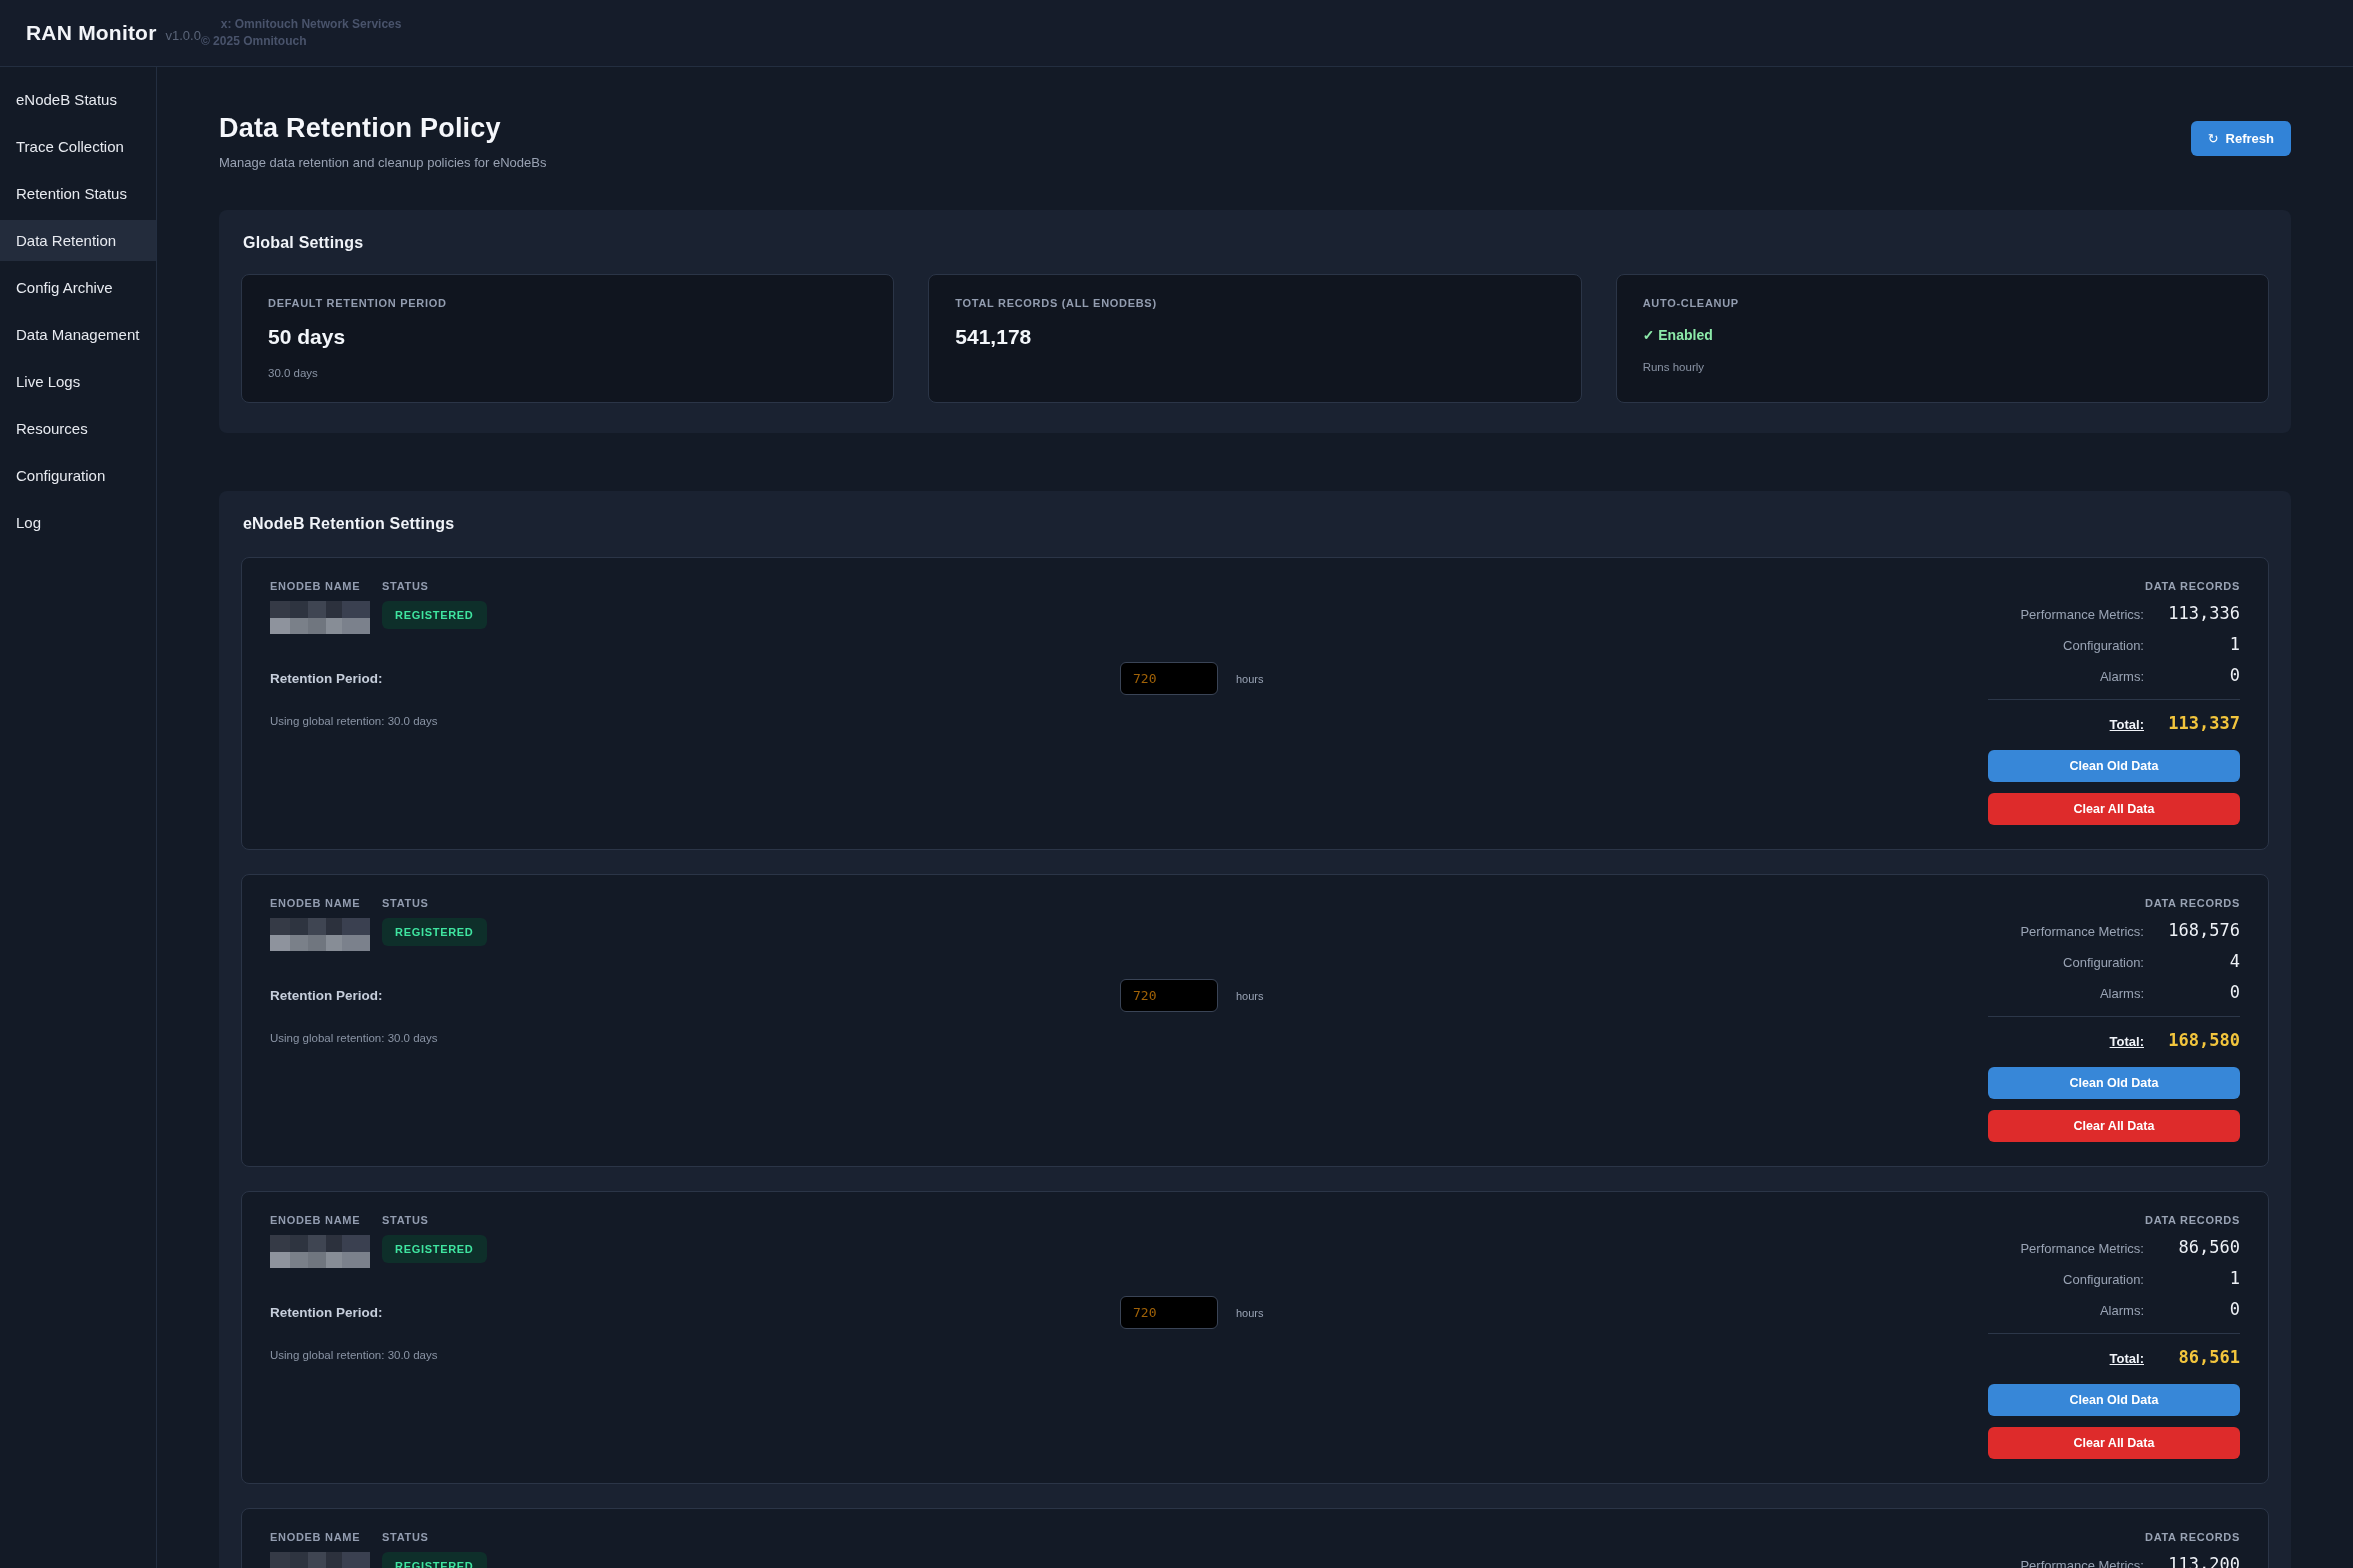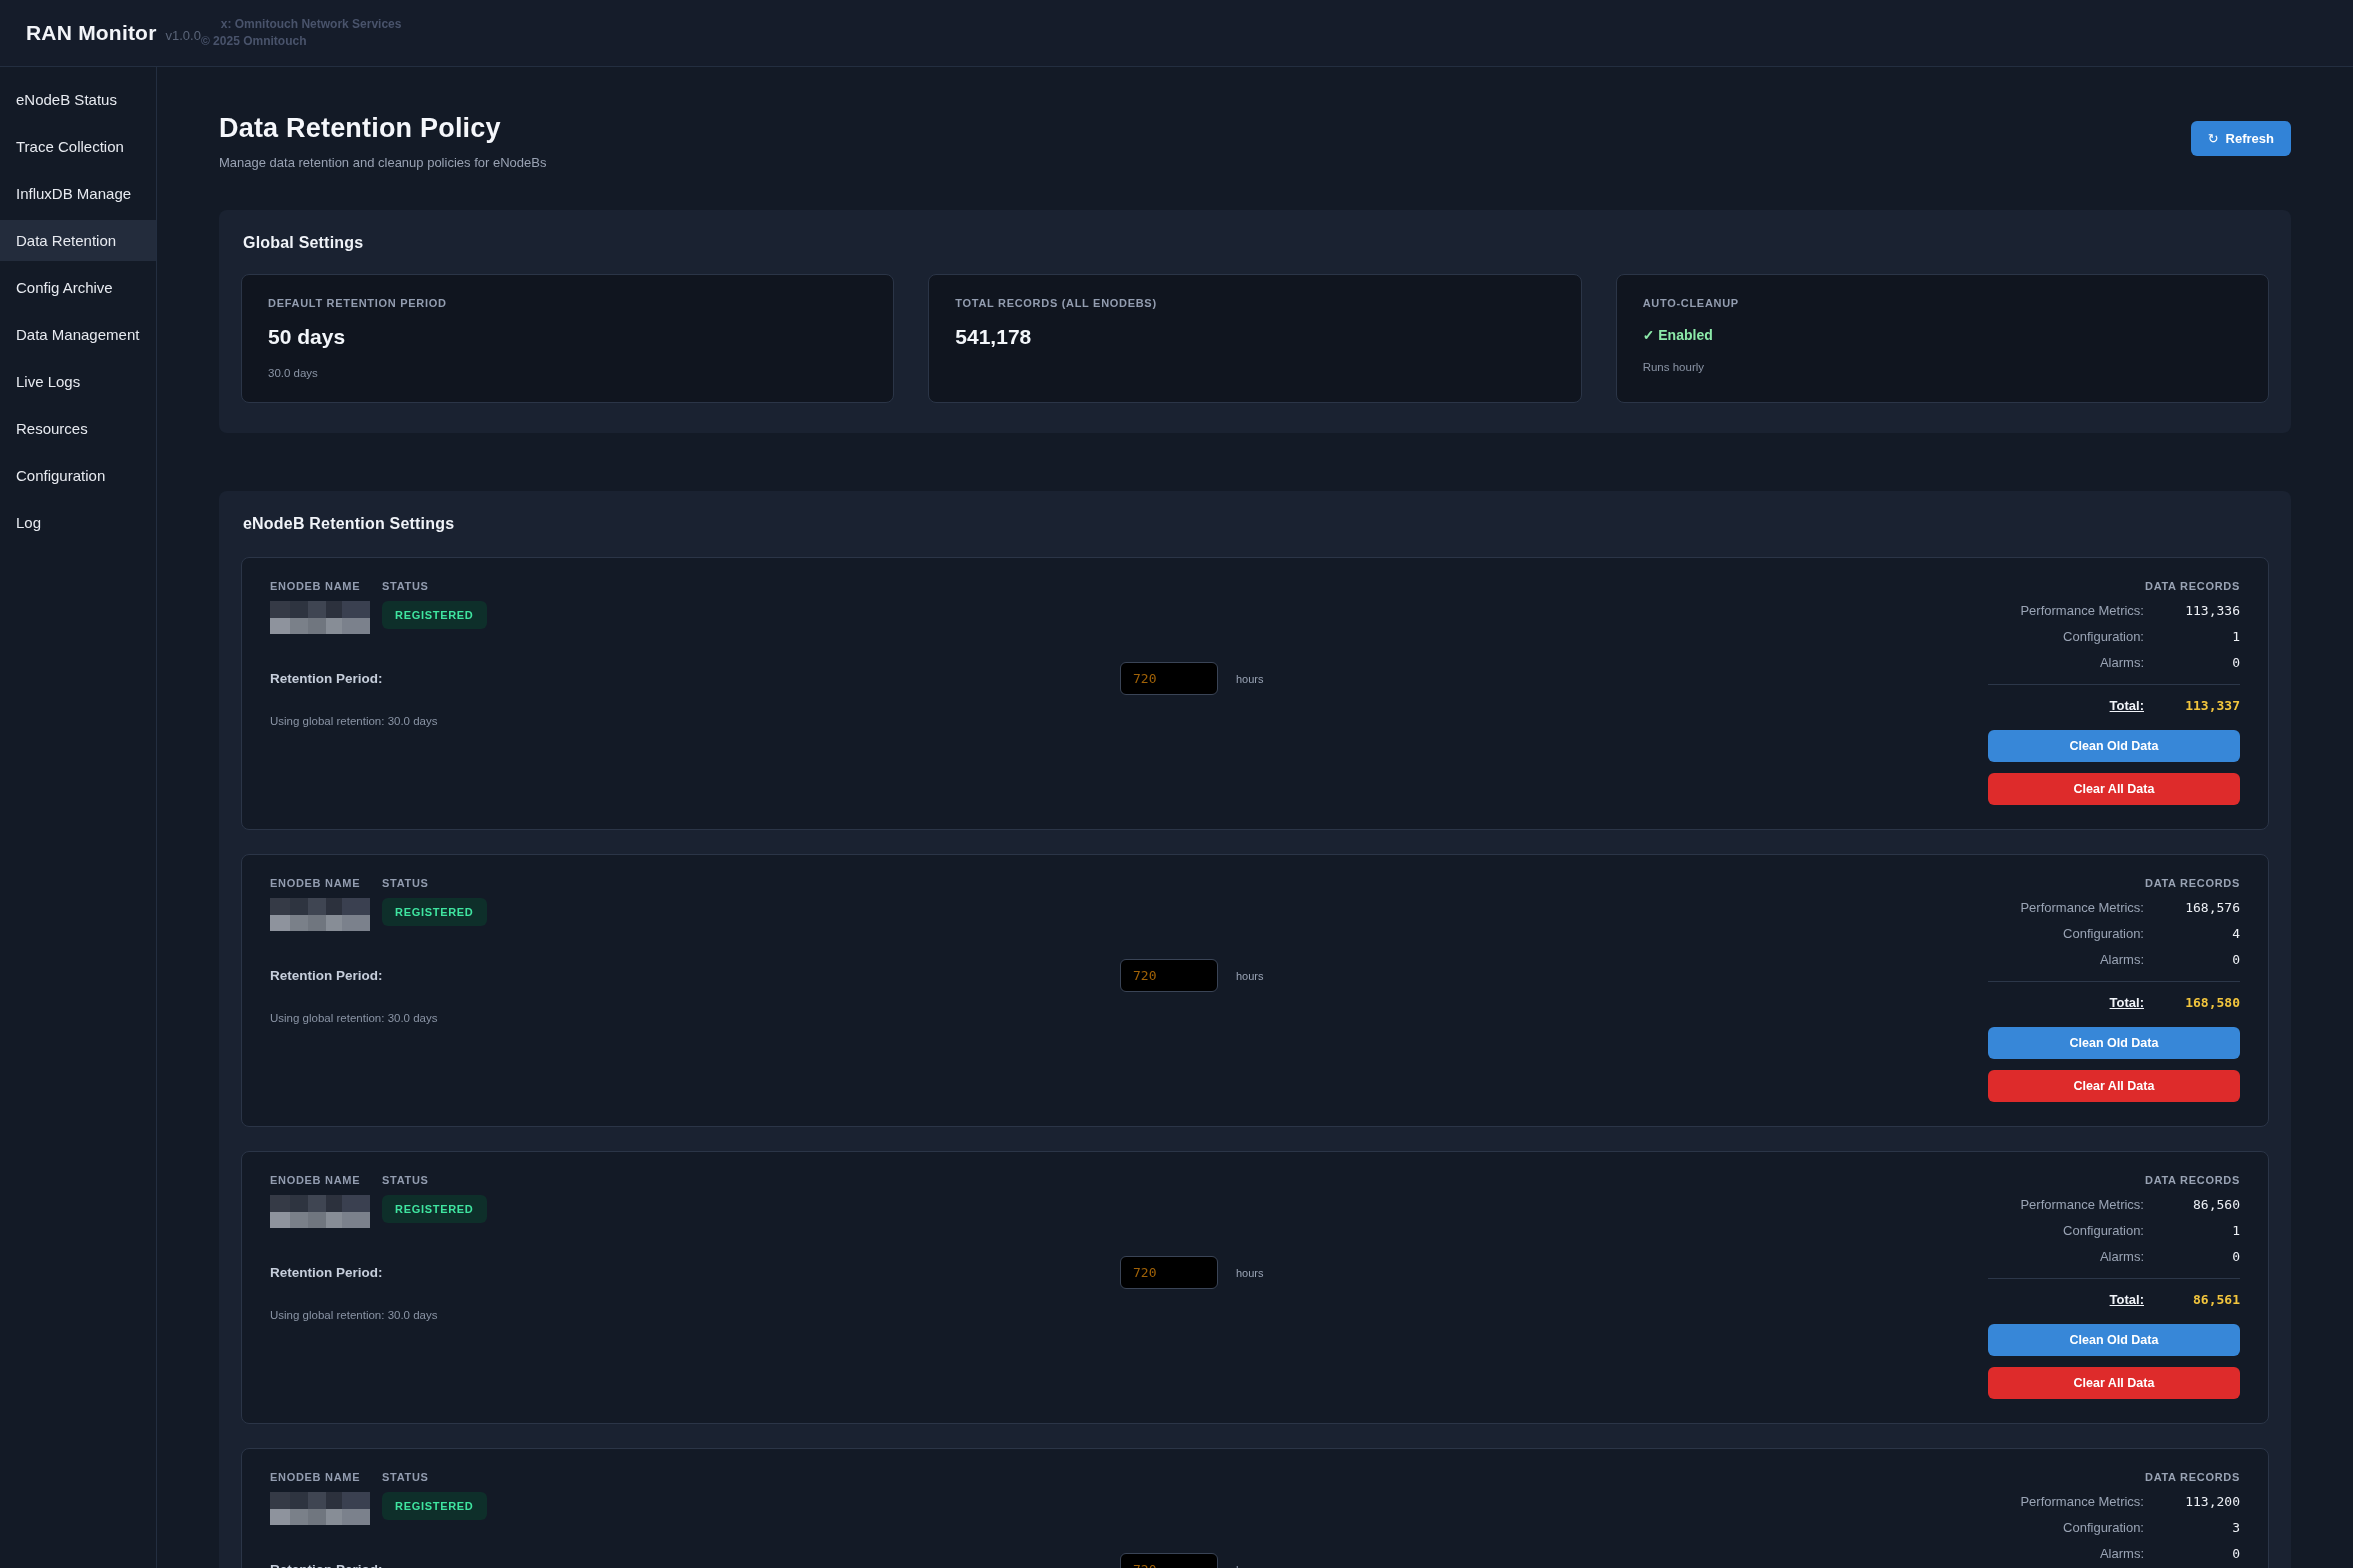--- a/index.html
+++ b/index.html
@@ -59,21 +59,21 @@
   .retention-label { font-size:13.5px; font-weight:600; color:#c6cedb; width:850px; flex-shrink:0; }
   .hours-input { width:98px; padding:8px 12px; background:#000; border:1px solid #3a4456; border-radius:6px;
     color:#a16207; font-family:"DejaVu Sans Mono", monospace; font-size:13px; }
   .hours-label { margin-left:18px; font-size:11px; color:#99a3b4; }
   .global-note { margin-top:20px; font-size:11.5px; color:#8a94a5; }
 
   .enb-right { width:252px; flex-shrink:0; }
   .dr-label { text-align:right; font-size:11px; font-weight:bold; color:#99a3b4; letter-spacing:.7px; }
   .dr-row { display:flex; align-items:baseline; margin-top:11px; }
   .dr-row .k { flex:1; text-align:right; font-size:13px; color:#9aa4b5; }
-  .dr-row .v { width:96px; text-align:right; font-family:"DejaVu Sans Mono", monospace; font-size:13px; color:#edf0f5; }
+  .dr-row .v { width:96px; text-align:right; font-family:"DejaVu Sans Mono", monospace; font-size:17px; color:#edf0f5; }
   .dr-divider { border-top:1px solid #2c3749; margin-top:14px; }
   .dr-total { margin-top:13px; }
   .dr-total .k { font-weight:bold; color:#f1f4f9;text-decoration:underline; }
   .dr-total .v { font-weight:bold; color:#f2c53d; }
   .btn { display:block; width:100%; border:none; border-radius:6px; padding:9px 0; font-size:12.5px;
     font-weight:bold; color:#fff; font-family:inherit; cursor:pointer; }
   .btn-clean { background:#3787d8; margin-top:17px; }
   .btn-clear { background:#de2b2b; margin-top:11px; }
 </style>
 </head>
@@ -87,21 +87,21 @@
   <div class="header-meta">
     <div class="org-line">x: Omnitouch Network Services</div>
     <div class="copyright">© 2025 Omnitouch</div>
   </div>
 </header>
 
 <div class="shell">
   <nav class="sidebar">
       <div class="nav-item">eNodeB Status</div>
       <div class="nav-item">Trace Collection</div>
-      <div class="nav-item">InfluxDB Manage</div>
+      <div class="nav-item">Retention Status</div>
       <div class="nav-item active">Data Retention</div>
       <div class="nav-item">Config Archive</div>
       <div class="nav-item">Data Management</div>
       <div class="nav-item">Live Logs</div>
       <div class="nav-item">Resources</div>
       <div class="nav-item">Configuration</div>
       <div class="nav-item">Log</div>
     </nav>
 
   <main class="main">

